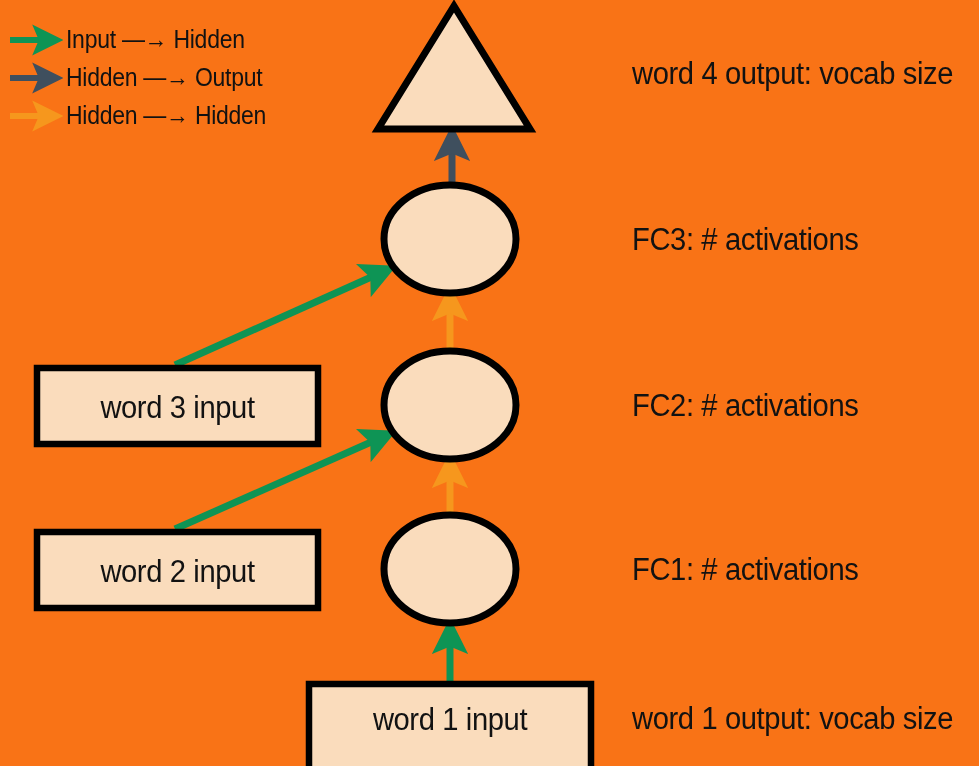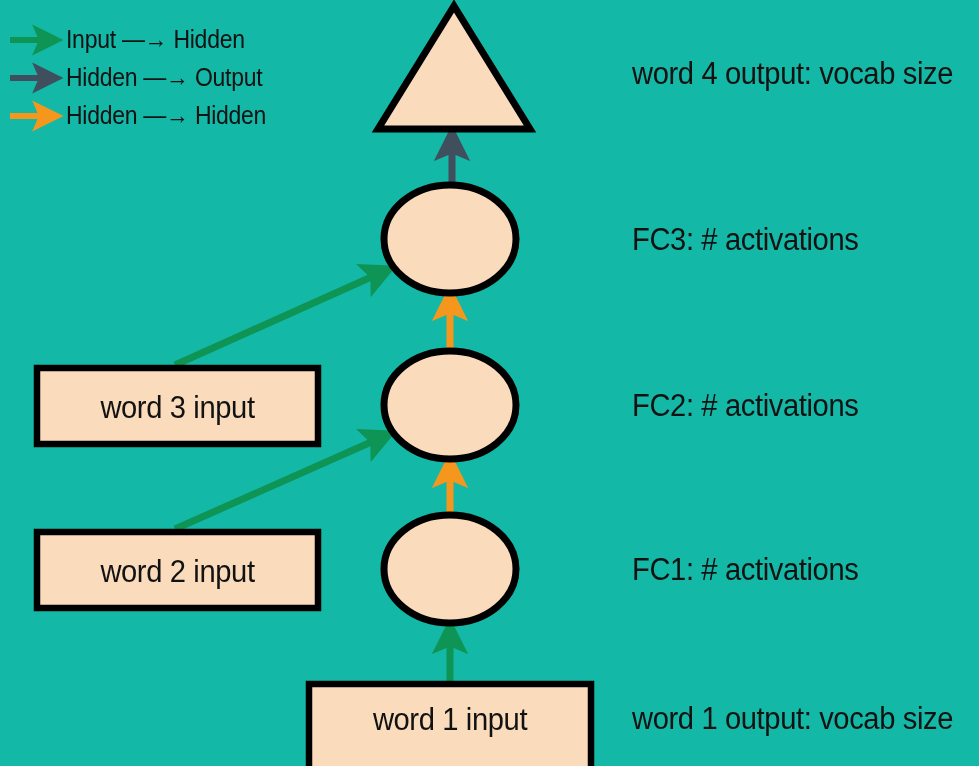--- a/index.html
+++ b/index.html
@@ -8,21 +8,21 @@
     padding: 0;
     background: #ffffff;
   }
   body {
     font-family: "Liberation Sans", sans-serif;
   }
   #canvas {
     position: relative;
     width: 979px;
     height: 766px;
-    background: #14b8a6;
+    background: #f97316;
     overflow: hidden;
   }
   svg.layer {
     position: absolute;
     left: 0;
     top: 0;
     width: 979px;
     height: 766px;
   }
   .side-label {

